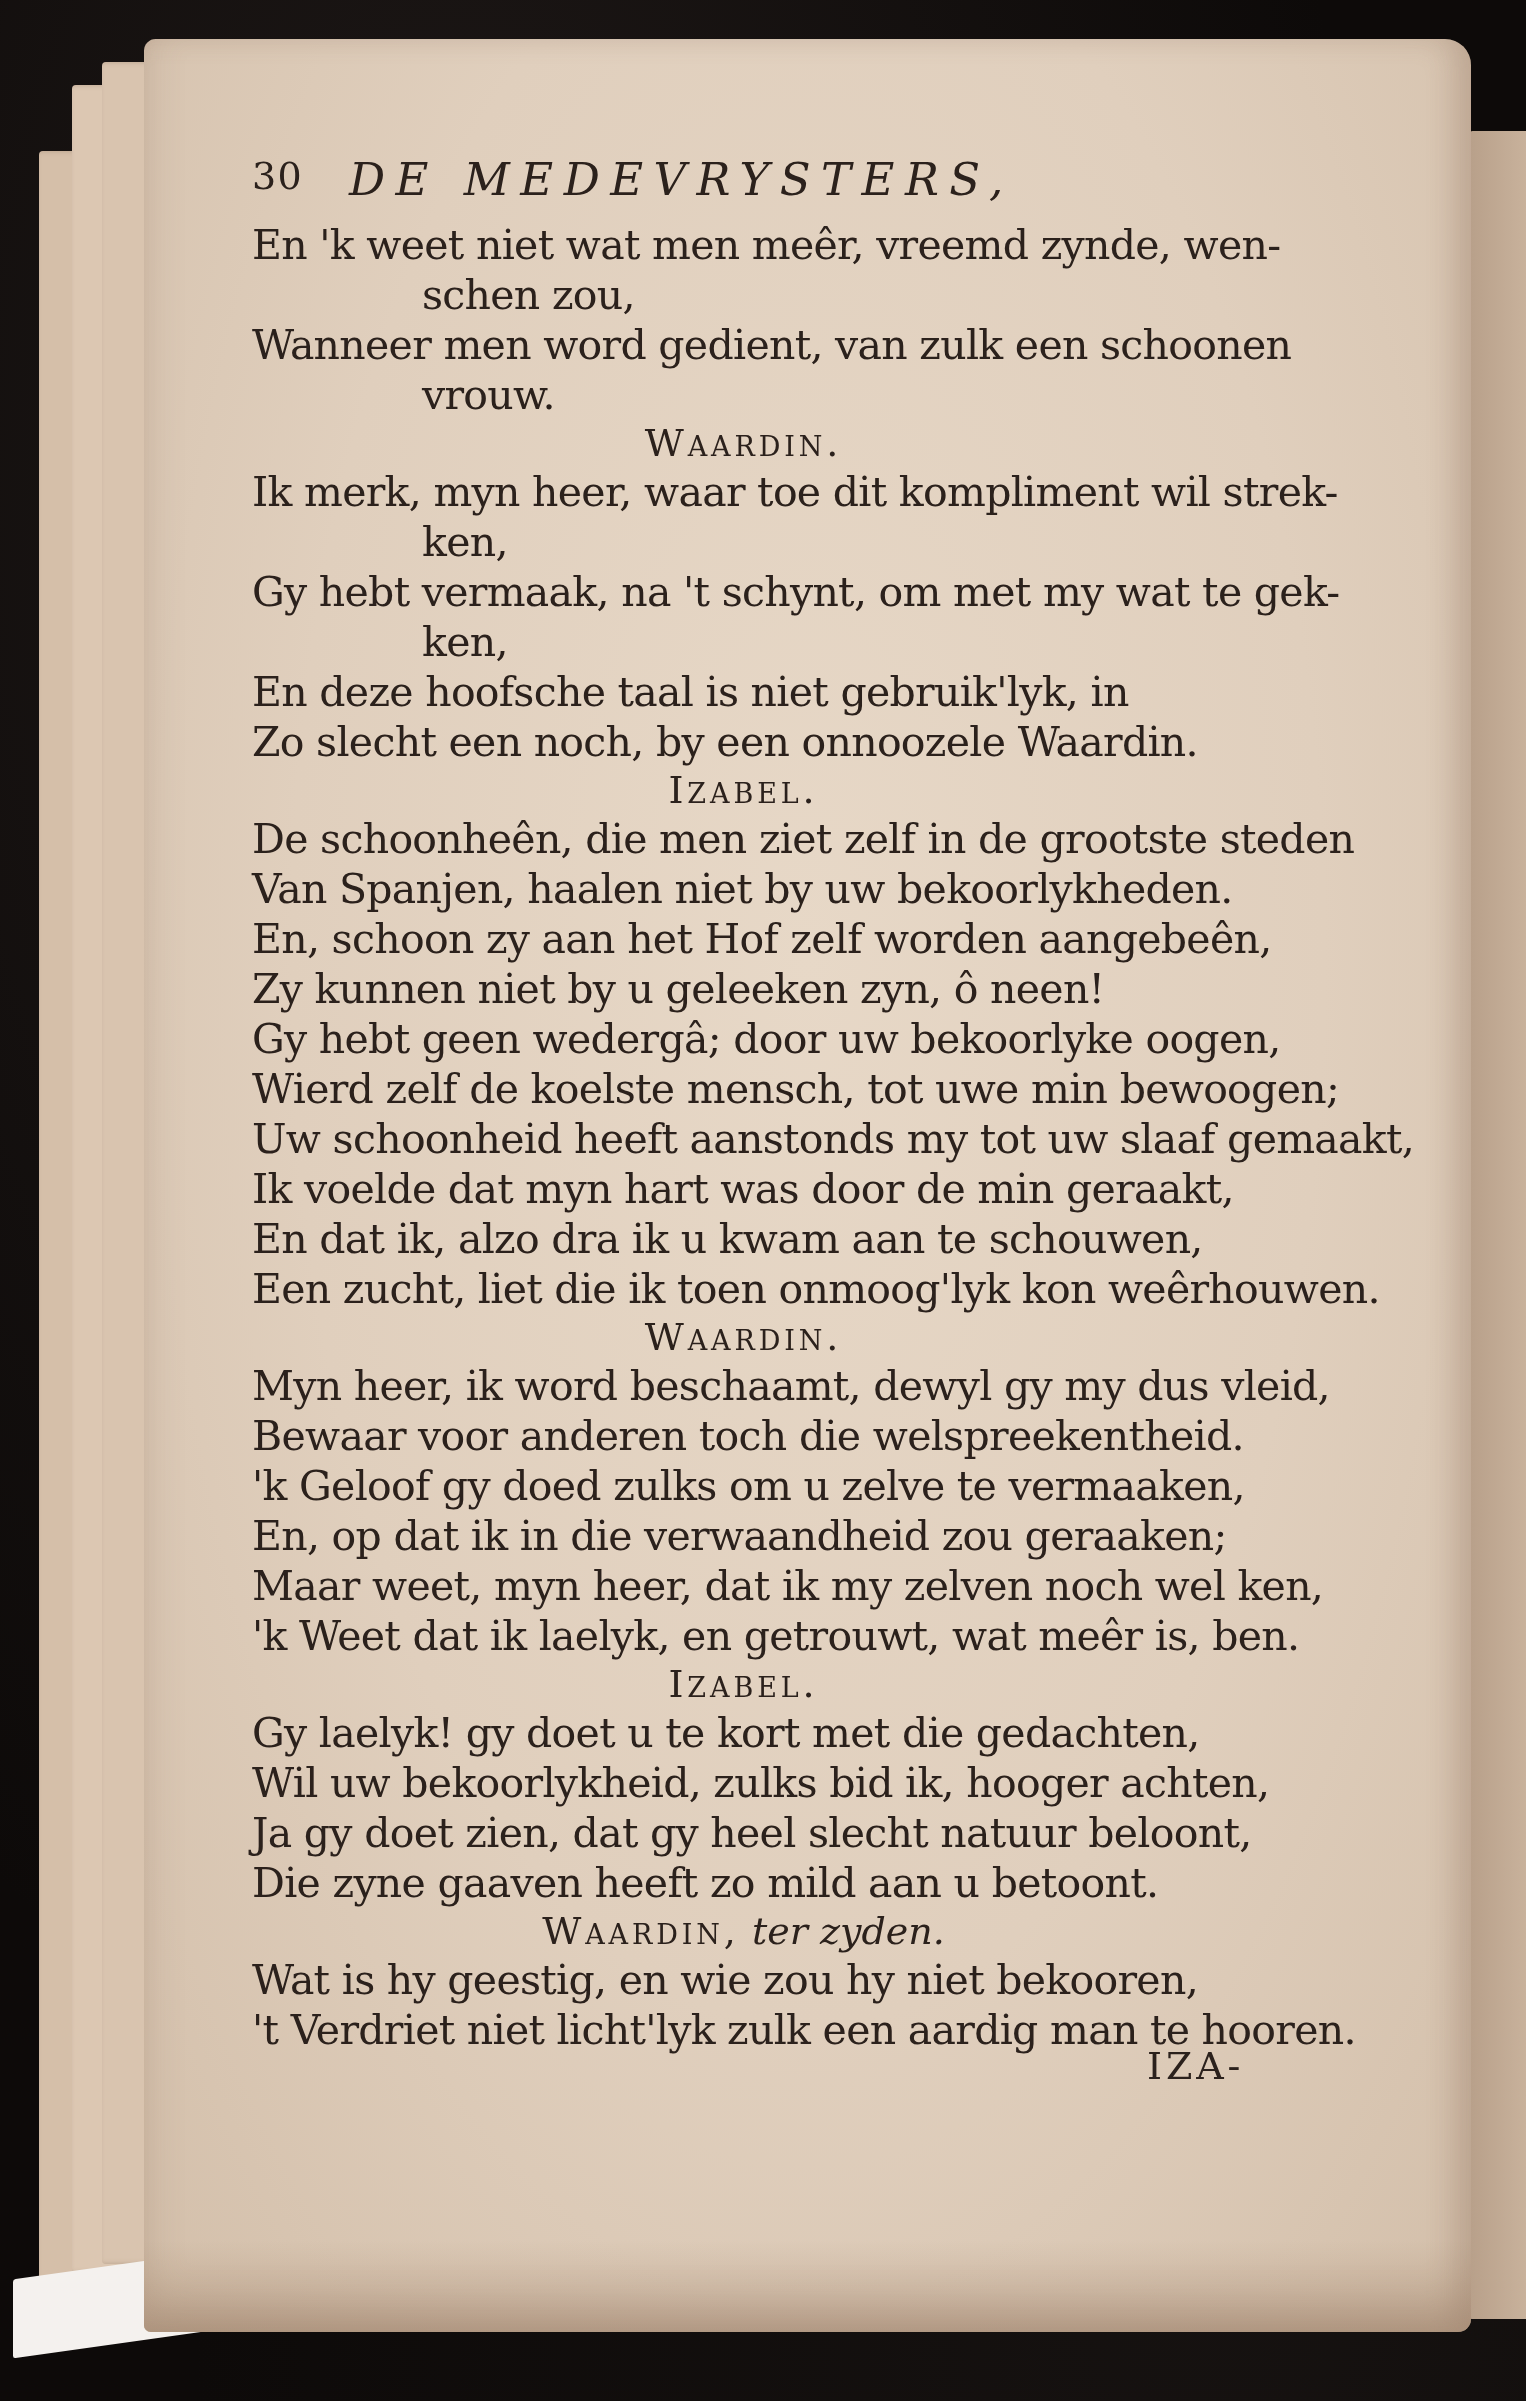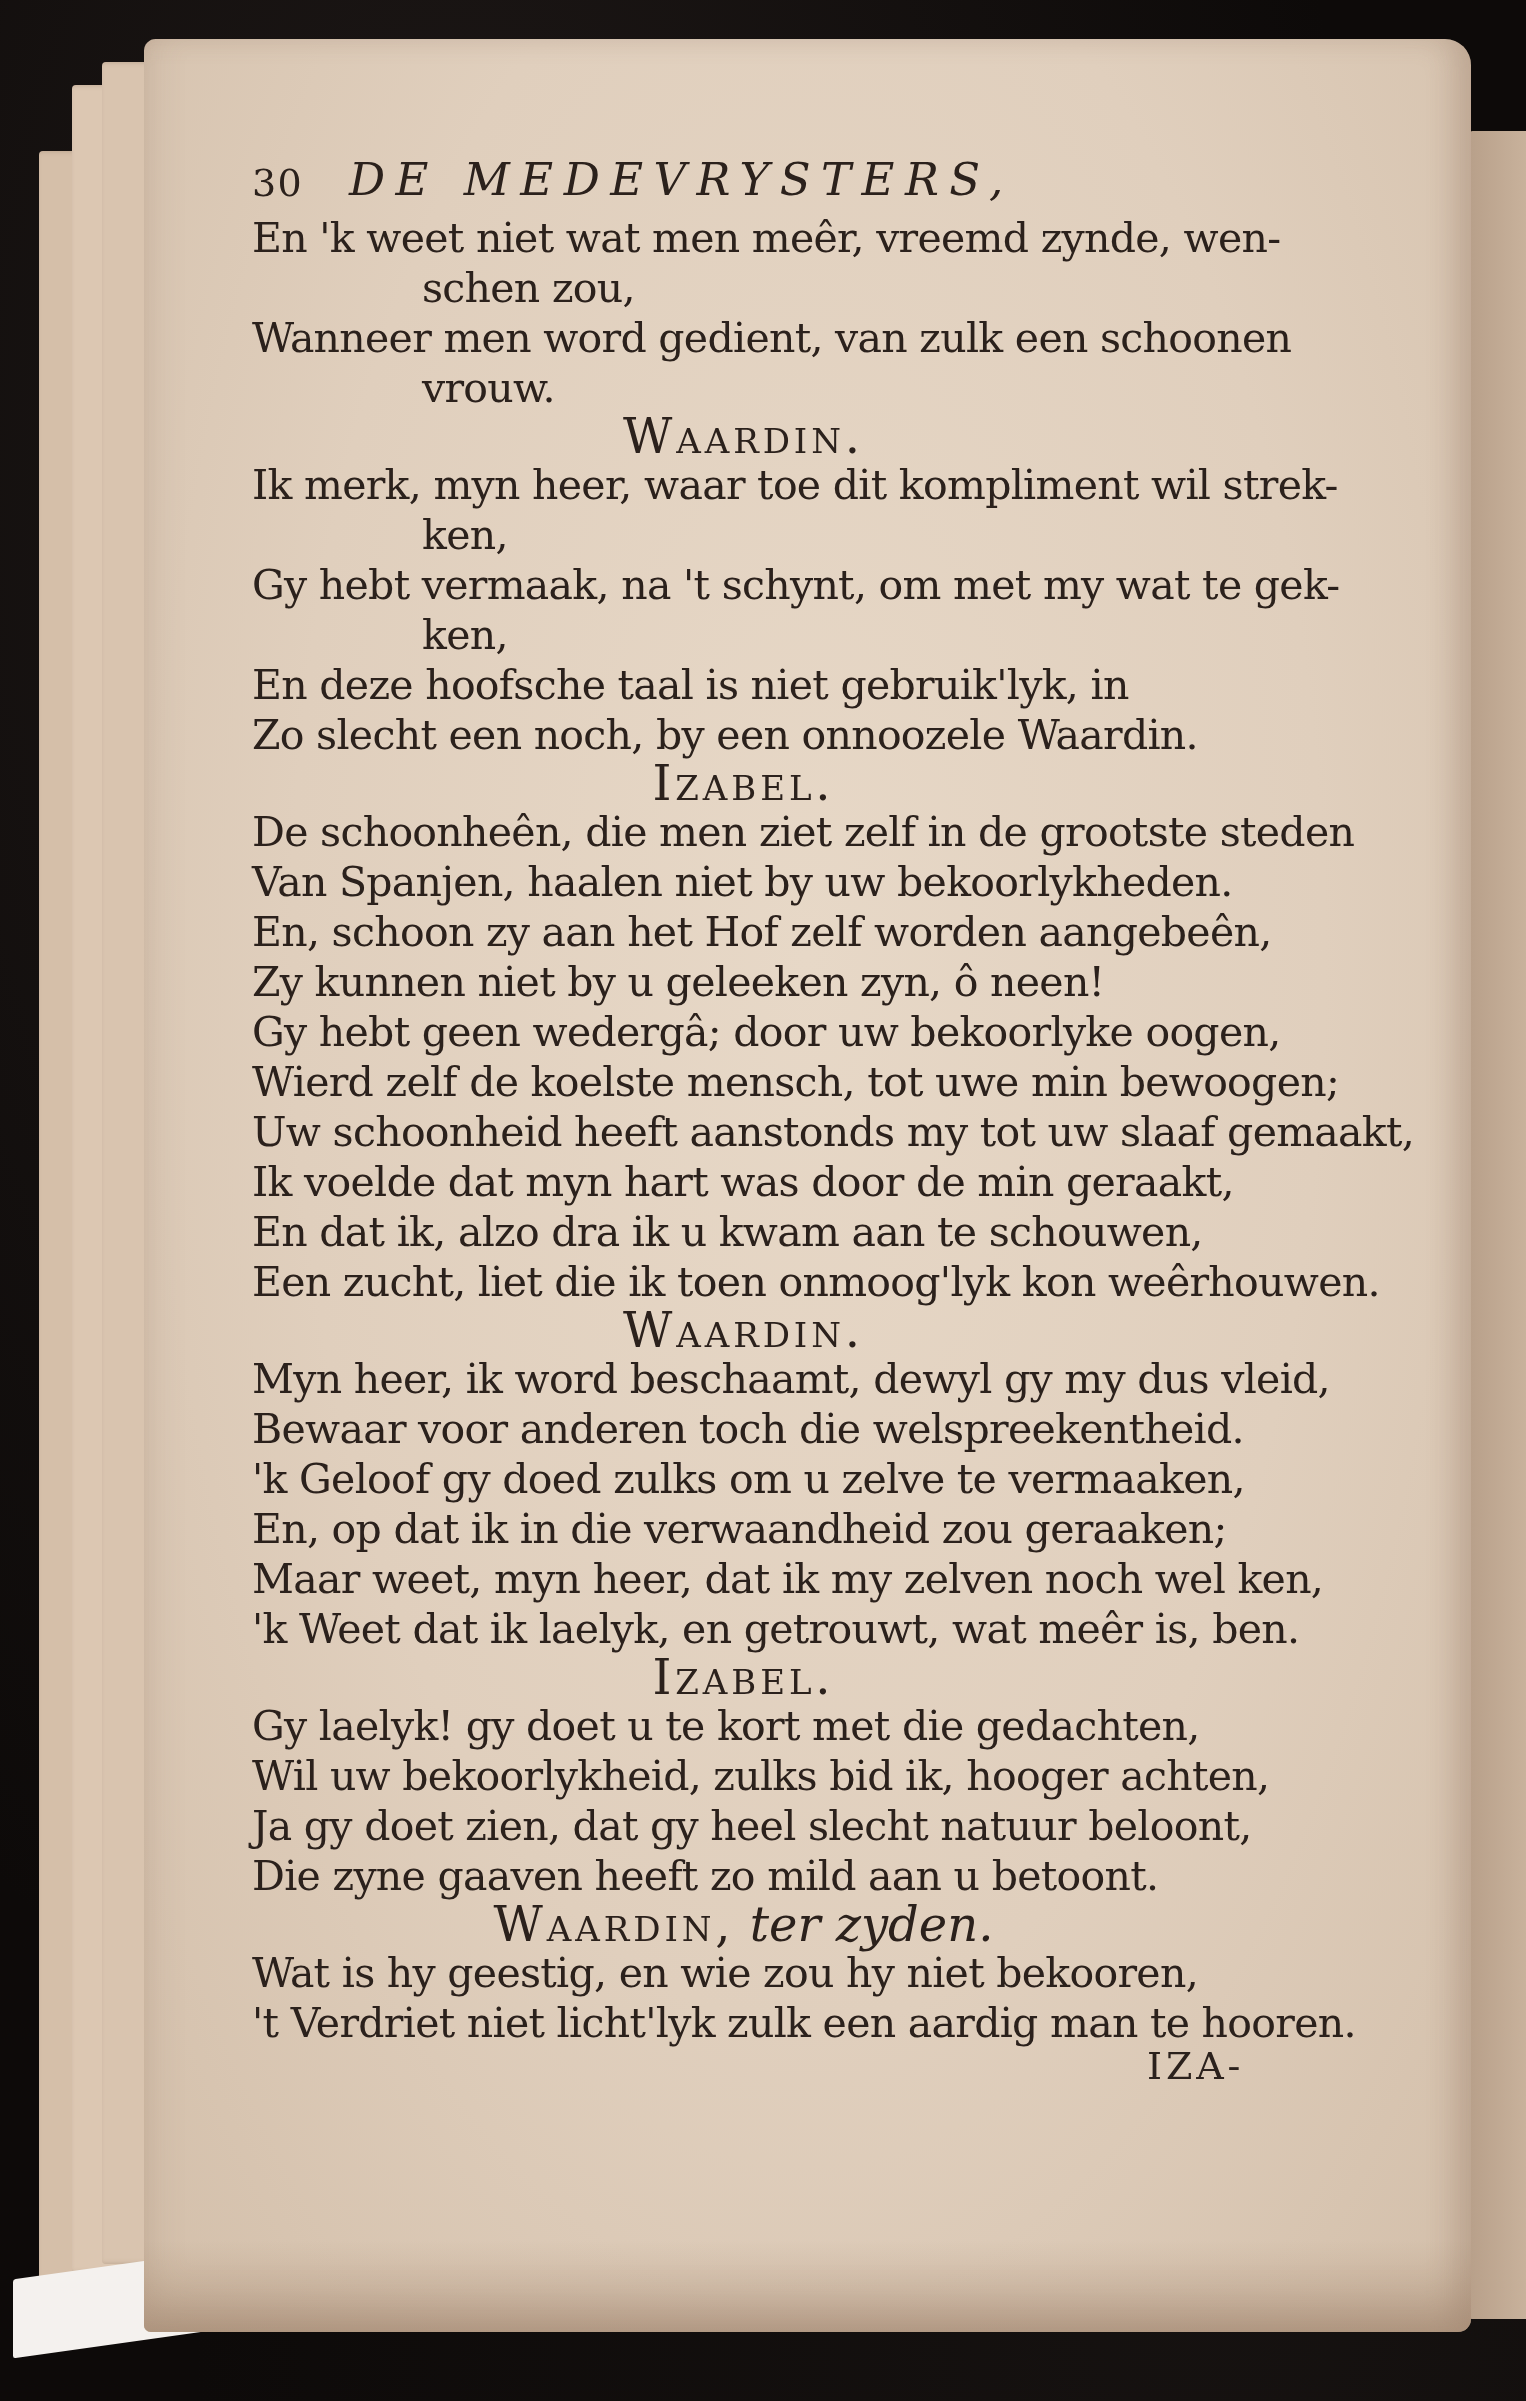--- a/index.html
+++ b/index.html
@@ -66,45 +66,45 @@
   }
   .text-block {
     position: absolute;
     left: 252px;
     top: 157px;
     width: 1179px;
     color: #2b211c;
   }
   .running-head {
     display: flex;
-    align-items: flex-end;
+    align-items: flex-start;
     font-size: 45px;
     line-height: 1;
-    margin-bottom: 11px;
+    margin-bottom: 18px;
     letter-spacing: 1.3px;
   }
   .page-number {
     font-size: 38px;
     margin-right: 46px;
   }
   .running-title {
     letter-spacing: 10.5px;
     font-style: italic;
   }
   .line {
     font-size: 41px;
     line-height: 50px;
     white-space: nowrap;
     letter-spacing: -0.7px;
   }
   .line.cont {
     padding-left: 170px;
   }
   .speaker {
-    font-size: 48px;
+    font-size: 38px;
     line-height: 47px;
     text-align: center;
     width: 983px;
     letter-spacing: 3.9px;
     font-variant: small-caps;
   }
   .speaker .aside {
     font-style: italic;
     font-variant: normal;
     letter-spacing: 0;

